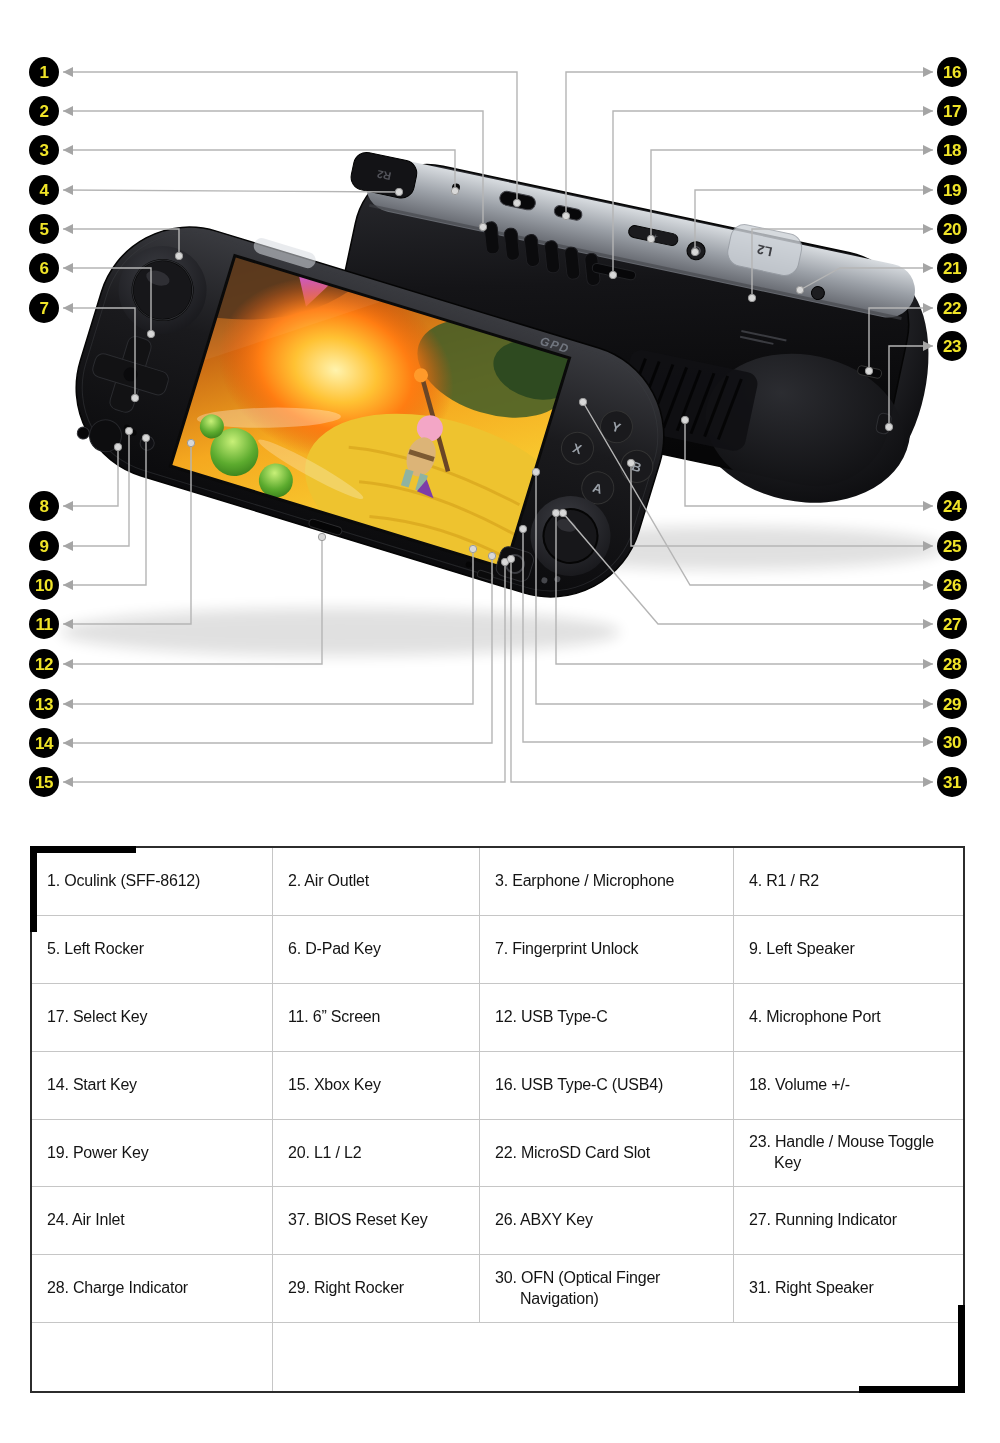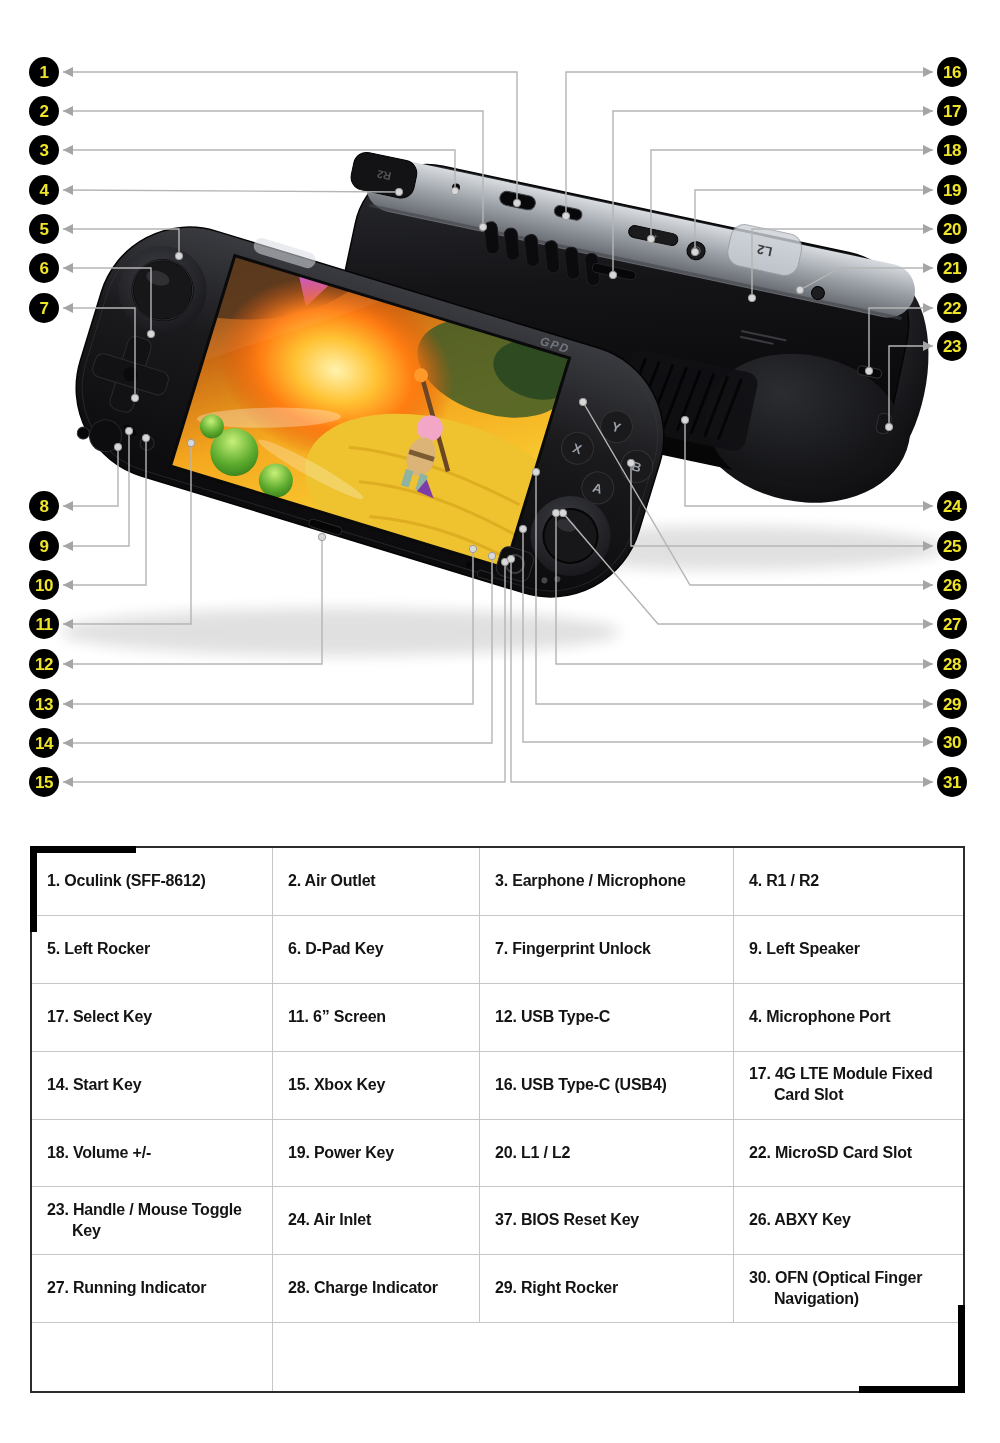--- a/index.html
+++ b/index.html
@@ -12,21 +12,21 @@
   .devtext{font-family:"Liberation Sans",sans-serif;}
   
   .legend{position:absolute;left:30px;top:846px;width:935px;height:547px;box-sizing:border-box;
           border:2px solid #2c2c2c;background:#fff;}
   .grid{display:grid;width:100%;height:100%;grid-template-columns:241px 207px 254px 1fr;
         grid-template-rows:repeat(8,1fr);}
   .cell{border-right:1px solid #c6c6c6;border-bottom:1px solid #c6c6c6;display:flex;align-items:center;
         padding:0 4px 0 15px;box-sizing:border-box;overflow:hidden;}
   .cell:nth-child(4n){border-right:none;align-items:center;}
   .cell:nth-child(n+29){border-bottom:none;}
-  .cell span{display:inline-block;font-weight:bold;font-size:16px;line-height:1.3;color:#141414;
+  .cell span{display:inline-block;font-weight:normal;font-size:16px;line-height:1.3;color:#141414;
              padding-left:25px;text-indent:-25px;letter-spacing:-0.2px;}
   .mark{position:absolute;background:#000;}
   .mark.tl-h{left:-2px;top:-2px;width:106px;height:7px;}
   .mark.tl-v{left:-2px;top:-2px;width:7px;height:86px;}
   .mark.br-h{right:-2px;bottom:-2px;width:106px;height:7px;}
   .mark.br-v{right:-2px;bottom:-2px;width:7px;height:88px;}
 </style>
 </head>
 <body>
 
@@ -439,23 +439,20 @@
     <div class="cell">
           <span>14. Start Key</span>
         </div>
     <div class="cell">
           <span>15. Xbox Key</span>
         </div>
     <div class="cell">
           <span>16. USB Type-C (USB4)</span>
         </div>
     <div class="cell">
-          <span>17. 4G LTE Module Fixed Card Slot</span>
-        </div>
-    <div class="cell">
           <span>18. Volume +/-</span>
         </div>
     <div class="cell">
           <span>19. Power Key</span>
         </div>
     <div class="cell">
           <span>20. L1 / L2</span>
         </div>
     <div class="cell">
           <span>22. MicroSD Card Slot</span>
@@ -476,20 +473,23 @@
           <span>27. Running Indicator</span>
         </div>
     <div class="cell">
           <span>28. Charge Indicator</span>
         </div>
     <div class="cell">
           <span>29. Right Rocker</span>
         </div>
     <div class="cell">
           <span>30. OFN (Optical Finger Navigation)</span>
+        </div>
+    <div class="cell">
+          <span>31. Right Speaker</span>
         </div>
     <div class="cell">
           <span></span>
         </div>
   </div>
   <div class="mark tl-h"></div>
   <div class="mark tl-v"></div>
   <div class="mark br-h"></div>
   <div class="mark br-v"></div>
 </div>

